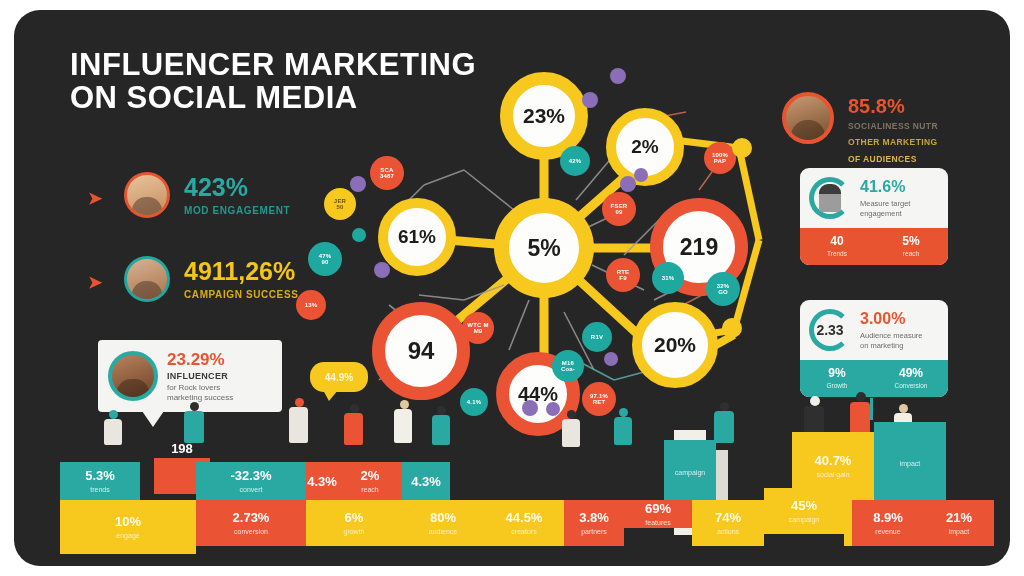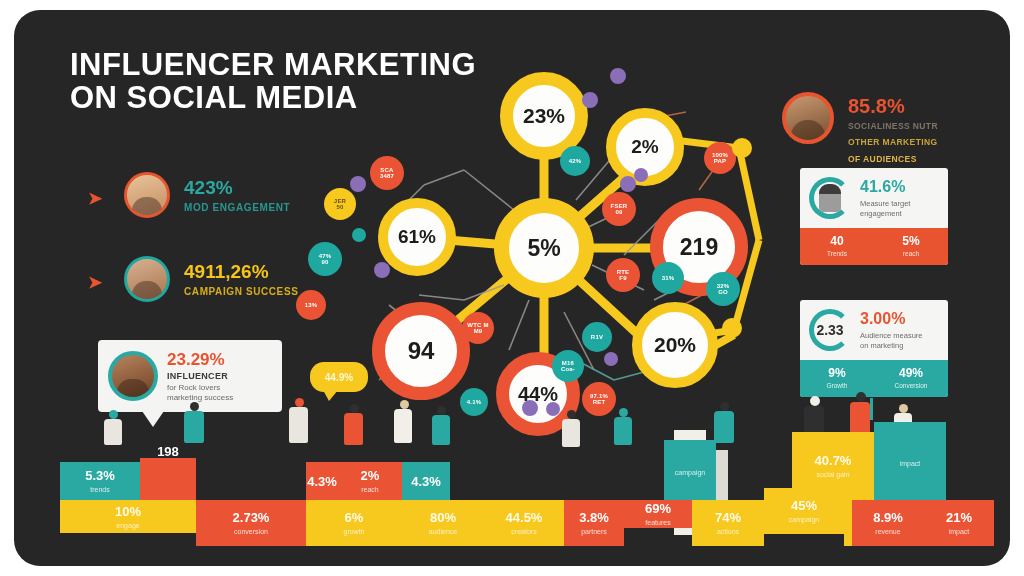--- a/index.html
+++ b/index.html
@@ -51,21 +51,21 @@
     position: relative; overflow: hidden;
   }
   .lstat .avatar.teal { border-color: #1fa8a0; background: linear-gradient(160deg,#d7b292,#a9754f); }
   .lstat .avatar::after {
     content: ""; position: absolute;
     left: 50%; top: 55%; transform: translateX(-50%);
     width: 30px; height: 22px; border-radius: 14px 14px 6px 6px;
     background: rgba(60,40,30,.45);
   }
   .lstat .txt { margin-left: 14px; }
-  .lstat .big { font-size: 19px; font-weight: 700; line-height: 1; }
+  .lstat .big { font-size: 25px; font-weight: 700; line-height: 1; }
   .lstat .sub {
     font-size: 10px; font-weight: 700; letter-spacing: .6px;
     text-transform: uppercase; margin-top: 5px; opacity: .85;
   }
   .c-teal { color: #2aa9a2; }
   .c-yellow { color: #f5c518; }
   .c-orange { color: #e8542f; }
 
   .arrow {
     position: absolute;
@@ -167,21 +167,21 @@
   #right-stat .sub {
     font-size: 8.5px; font-weight: 700; letter-spacing: .4px;
     margin-top: 4px; line-height: 1.45; text-transform: uppercase;
   }
   .s-a { color: #7e7466; }
   .s-b { color: #c8a43a; }
   .s-c { color: #e0b64a; }
 
   .card {
     position: absolute; width: 148px;
-    background: #f5f5f3; border-radius: 3px; overflow: hidden;
+    background: #f5f5f3; border-radius: 9px; overflow: hidden;
   }
   .card .top { display: flex; align-items: center; padding: 9px 9px 9px 9px; }
   .donut {
     width: 42px; height: 42px; border-radius: 50%;
     border: 5px solid #2aa9a2; flex: 0 0 auto;
     display: flex; align-items: center; justify-content: center;
     font-size: 14px; font-weight: 700; color: #2f2f2f;
     position: relative;
   }
   .donut.clip { border-right-color: #f5f5f3; }
@@ -516,23 +516,27 @@
         <div class="body" style="width:18px;height:32px;background:#f2efe8;"></div>
       </div>
 
       <div style="position:absolute; left:660px; top:420px; width:32px; height:105px; background:#f2efe8;"></div>
       <div style="position:absolute; left:692px; top:440px; width:22px; height:85px; background:#dedbd4;"></div>
 
       <div class="bar b-teal" style="left:46px; top:452px; width:80px; height:38px;">
         <div class="v">5.3%</div>
         <div class="k">trends</div>
       </div>
-      <div class="bar b-red" style="left:126px; top:448px; width:56px; height:42px;gap:45px;">
+      <div class="bar b-red" style="left:140px; top:448px; width:56px; height:36px;gap:45px;">
         <div class="v">198</div>
         <div class="k">content</div>
+      </div>
+      <div class="bar b-teal" style="left:182px; top:452px; width:110px; height:38px;">
+        <div class="v">-32.3%</div>
+        <div class="k">convert</div>
       </div>
       <div class="bar b-red" style="left:292px; top:452px; width:32px; height:38px;">
         <div class="v sm">4.3%</div>
       </div>
       <div class="bar b-red" style="left:324px; top:452px; width:64px; height:38px;">
         <div class="v">2%</div>
         <div class="k">reach</div>
       </div>
       <div class="bar b-teal" style="left:388px; top:452px; width:48px; height:38px;">
         <div class="v sm">4.3%</div>
@@ -541,21 +545,21 @@
         <div class="k">campaign</div>
       </div>
       <div class="bar b-yellow" style="left:778px; top:422px; width:82px; height:68px;">
         <div class="v">40.7%</div>
         <div class="k">social gain</div>
       </div>
       <div class="bar b-teal" style="left:860px; top:412px; width:72px; height:78px;">
         <div class="k">impact</div>
       </div>
 
-      <div class="bar b-yellow" style="left:46px; top:490px; width:136px; height:33px;text-align:right;">
+      <div class="bar b-yellow" style="left:46px; top:490px; width:136px; height:54px;text-align:right;">
         <div class="v">10%</div>
         <div class="k">engage</div>
       </div>
       <div class="bar b-red" style="left:182px; top:490px; width:110px; height:46px;">
         <div class="v">2.73%</div>
         <div class="k">conversion</div>
       </div>
       <div class="bar b-yellow" style="left:292px; top:490px; width:96px; height:46px;">
         <div class="v">6%</div>
         <div class="k">growth</div>

